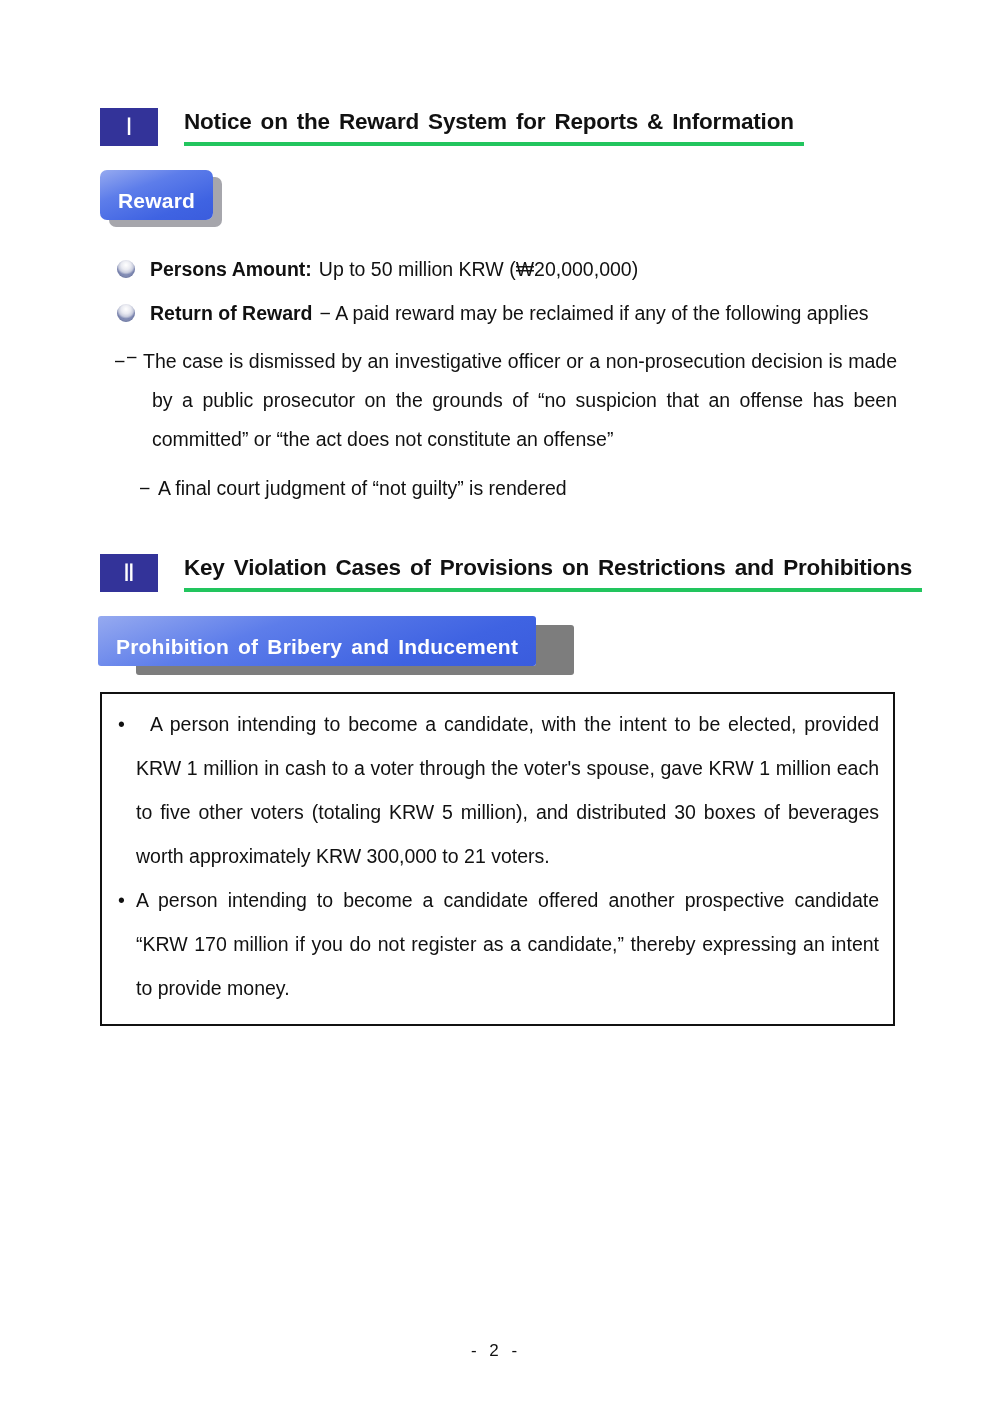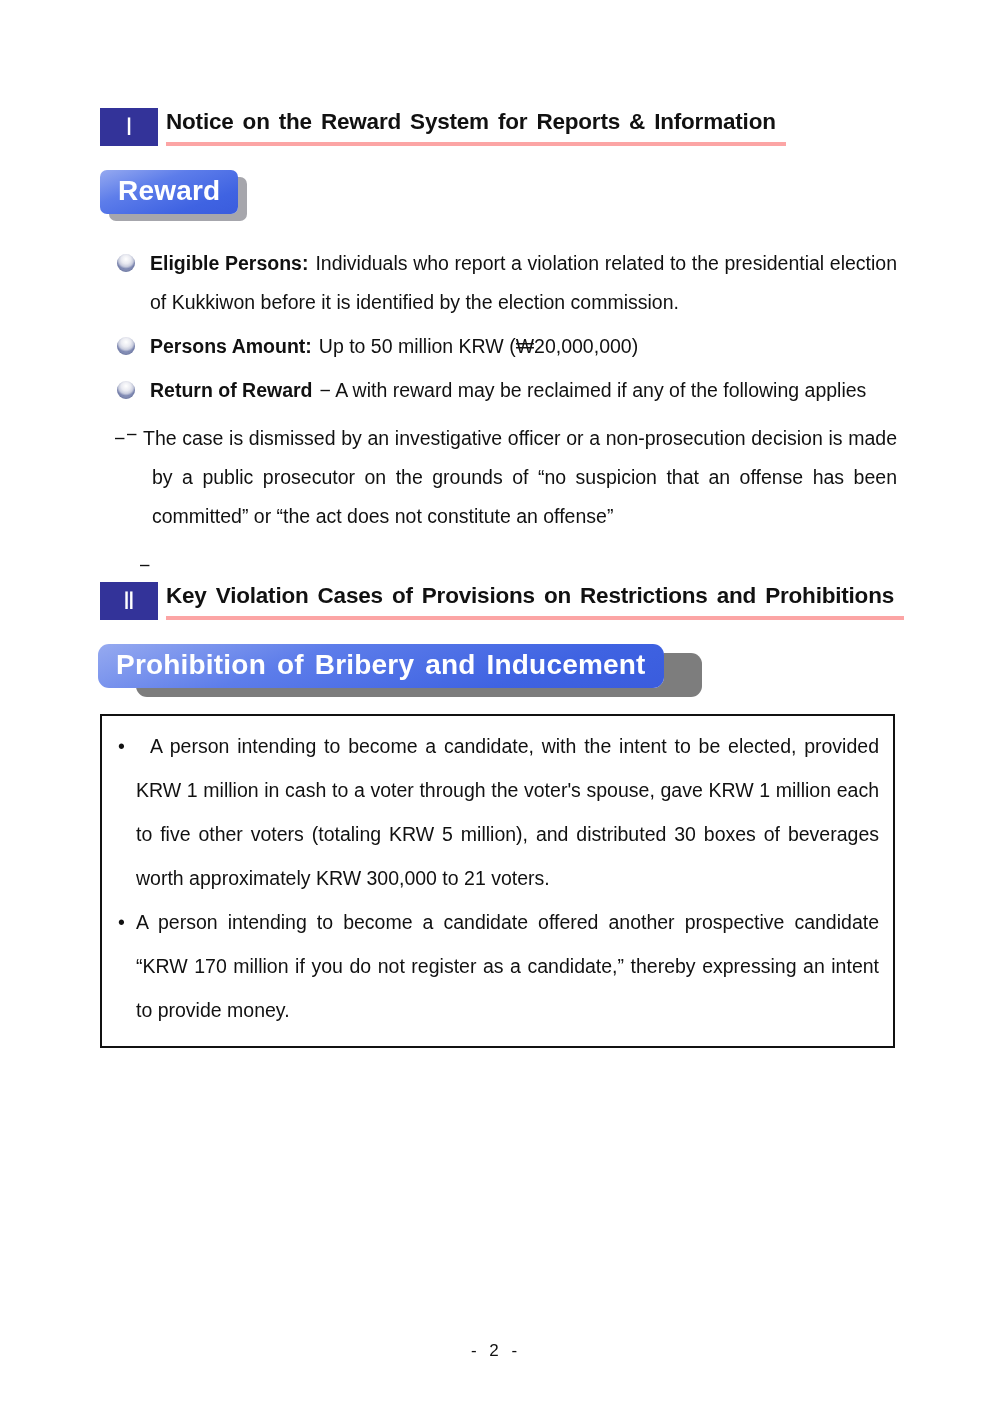--- a/index.html
+++ b/index.html
@@ -21,48 +21,48 @@
   .numbox {
     width: 58px; height: 38px;
     background: #333399;
     color: #ffffff;
     font-family: "Liberation Serif", serif;
     font-size: 24px;
     display: flex; align-items: center; justify-content: center;
     flex: 0 0 auto;
   }
   .title-wrap {
-    margin-left: 8px;
-    border-bottom: 4px solid #fca5a5;
+    margin-left: 26px;
+    border-bottom: 4px solid #22c55e;
     padding: 0 10px 7px 0;
   }
   .sec-title {
     font-size: 22.5px;
     font-weight: bold;
     letter-spacing: -0.2px;
     word-spacing: 3px;
     white-space: nowrap;
   }
 
   
   .badge {
     display: inline-block;
     color: #ffffff;
-    font-size: 28px;
+    font-size: 21px;
     font-weight: bold;
     letter-spacing: 0.2px;
     word-spacing: 3px;
-    padding: 5px 18px 7px 18px;
+    padding: 19px 18px 7px 18px;
     background: linear-gradient(160deg, #96aaf0 0%, #5d7dea 35%, #3f63e2 75%, #3a5cdd 100%);
     border-radius: 7px;
     position: relative;
   }
   .badge-reward { box-shadow: 9px 7px 0 0 #a6a6ac; margin-bottom: 30px; }
   .badge-prohibition {
-    border-radius: 11px;
+    border-radius: 3px;
     box-shadow: 38px 9px 0 0 #7d7d7d;
     margin-bottom: 26px;
     margin-left: -2px;
   }
 
   
   .content { font-size: 19.5px; line-height: 39px; text-align: justify; }
   .ball-item { position: relative; padding-left: 50px; margin-bottom: 5px; }
   .ball {
     position: absolute; left: 17px; top: 10px;
@@ -119,46 +119,43 @@
       <h1 class="sec-title">Notice on the Reward System for Reports &amp; Information</h1>
     </div>
   </div>
 
   
   <div class="badge badge-reward">Reward</div>
 
   
   <div class="content">
 
-    <div class="ball-item">
-      <span class="ball"></span>
-      <b>Eligible Persons:</b><span>Individuals who report a violation related to the presidential election of Kukkiwon before it is identified by the election commission.</span>
-    </div>
 
     <div class="ball-item">
       <span class="ball"></span>
       <b>Persons Amount:</b><span>Up to 50 million KRW (₩20,000,000)</span>
     </div>
 
     <div class="ball-item">
       <span class="ball"></span>
-      <b>Return of Reward</b><span>− A with reward may be reclaimed if any of the following applies</span>
+      <b>Return of Reward</b><span>− A paid reward may be reclaimed if any of the following applies</span>
     </div>
 
     <div class="dash-item d1">
       <span class="dash">−</span>
     </div>
 
     <div class="dash-item d2">
       <span class="dash">−</span>
       <span>The case is dismissed by an investigative officer or a non-prosecution decision is made by a public prosecutor on the grounds of “no suspicion that an offense has been committed” or “the act does not constitute an offense”</span>
     </div>
 
     <div class="dash-item d3">
       <span class="dash">−</span>
+      <span>A final court judgment of “not guilty” is rendered</span>
     </div>
 
   </div>
 
   
   <div class="sec-header section-2">
     <div class="numbox">Ⅱ</div>
     <div class="title-wrap">
       <h1 class="sec-title">Key Violation Cases of Provisions on Restrictions and Prohibitions</h1>
     </div>

